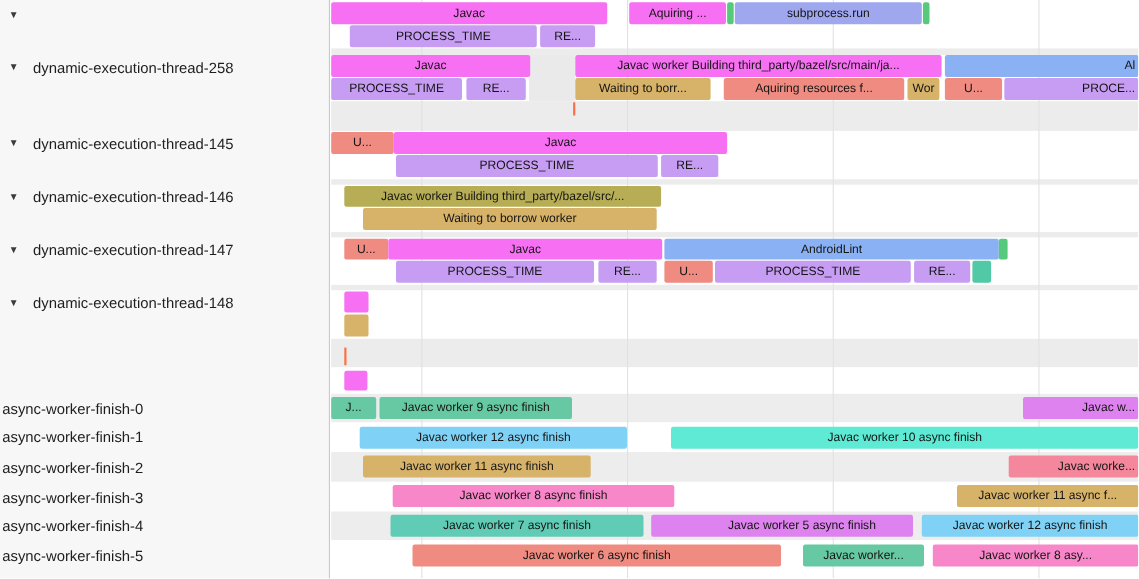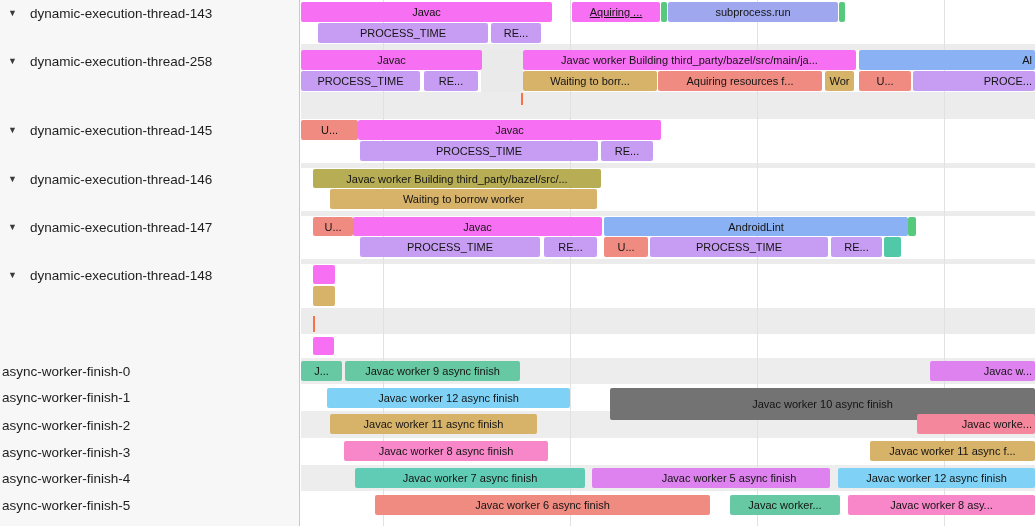--- a/index.html
+++ b/index.html
@@ -24,21 +24,20 @@
   .bar span { white-space:nowrap; overflow:hidden; padding:0 3px; }
   .tick { position:absolute; width:2px; }
 </style>
 </head>
 <body>
 
 <div class="app">
   <div class="sidebar" id="sidebar">
       <div class="track-label" style="top: 2px; left: 8px;">
         <span class="expander">▼</span>
-        <span>dynamic-execution-thread-143</span>
       </div>
       <div class="track-label" style="top: 50px; left: 8px;">
         <span class="expander">▼</span>
         <span>dynamic-execution-thread-258</span>
       </div>
       <div class="track-label" style="top: 119px; left: 8px;">
         <span class="expander">▼</span>
         <span>dynamic-execution-thread-145</span>
       </div>
       <div class="track-label" style="top: 168px; left: 8px;">
@@ -94,21 +93,21 @@
       <div class="band" style="top: 491px; height: 27px; background: rgb(255, 255, 255);"></div>
       <div class="band" style="top: 518px; height: 8px; background: rgb(255, 255, 255);"></div>
       <div class="patch" style="left: 180px; top: 50px; width: 42px; height: 42px; background: rgb(234, 234, 234);"></div>
       <div class="gridline" style="left: 82px;"></div>
       <div class="gridline" style="left: 269px;"></div>
       <div class="gridline" style="left: 456px;"></div>
       <div class="gridline" style="left: 643px;"></div>
       <div class="bar" style="left: 0px; top: 2px; width: 251px; height: 20px; background: rgb(247, 111, 242);">
         <span>Javac</span>
       </div>
-      <div class="bar" style="left: 271px; top: 2px; width: 88px; height: 20px; background: rgb(247, 111, 242); text-decoration: underline;">
+      <div class="bar" style="left: 271px; top: 2px; width: 88px; height: 20px; background: rgb(247, 111, 242);">
         <span>Aquiring ...</span>
       </div>
       <div class="bar" style="left: 360px; top: 2px; width: 6px; height: 20px; background: rgb(87, 201, 124);">
         <span></span>
       </div>
       <div class="bar" style="left: 367px; top: 2px; width: 170px; height: 20px; background: rgb(159, 168, 238);">
         <span>subprocess.run</span>
       </div>
       <div class="bar" style="left: 538px; top: 2px; width: 6px; height: 20px; background: rgb(87, 201, 124);">
         <span></span>
@@ -127,21 +126,21 @@
       </div>
       <div class="bar align-right" style="left: 558px; top: 50px; width: 176px; height: 20px; background: rgb(138, 177, 243);">
         <span>Al</span>
       </div>
       <div class="bar" style="left: 0px; top: 71px; width: 119px; height: 20px; background: rgb(199, 157, 243);">
         <span>PROCESS_TIME</span>
       </div>
       <div class="bar" style="left: 123px; top: 71px; width: 54px; height: 20px; background: rgb(199, 157, 243);">
         <span>RE...</span>
       </div>
-      <div class="bar" style="left: 222px; top: 71px; width: 134px; height: 20px; background: rgb(215, 178, 105);">
+      <div class="bar" style="left: 222px; top: 71px; width: 123px; height: 20px; background: rgb(215, 178, 105);">
         <span>Waiting to borr...</span>
       </div>
       <div class="bar" style="left: 357px; top: 71px; width: 164px; height: 20px; background: rgb(239, 139, 128);">
         <span>Aquiring resources f...</span>
       </div>
       <div class="bar" style="left: 524px; top: 71px; width: 29px; height: 20px; background: rgb(215, 178, 105);">
         <span>Wor</span>
       </div>
       <div class="bar" style="left: 558px; top: 71px; width: 52px; height: 20px; background: rgb(239, 139, 128);">
         <span>U...</span>
@@ -211,30 +210,30 @@
       </div>
       <div class="bar" style="left: 44px; top: 361px; width: 175px; height: 20px; background: rgb(103, 201, 163);">
         <span>Javac worker 9 async finish</span>
       </div>
       <div class="bar align-right" style="left: 629px; top: 361px; width: 105px; height: 20px; background: rgb(221, 130, 238);">
         <span>Javac w...</span>
       </div>
       <div class="bar" style="left: 26px; top: 388px; width: 243px; height: 20px; background: rgb(127, 210, 245);">
         <span>Javac worker 12 async finish</span>
       </div>
-      <div class="bar" style="left: 309px; top: 388px; width: 425px; height: 32px; background: #737373;">
+      <div class="bar" style="left: 309px; top: 388px; width: 425px; height: 20px; background: #5eead4;">
         <span>Javac worker 10 async finish</span>
       </div>
       <div class="bar" style="left: 29px; top: 414px; width: 207px; height: 20px; background: rgb(215, 178, 105);">
         <span>Javac worker 11 async finish</span>
       </div>
       <div class="bar align-right" style="left: 616px; top: 414px; width: 118px; height: 20px; background: rgb(244, 135, 155);">
         <span>Javac worke...</span>
       </div>
-      <div class="bar" style="left: 43px; top: 441px; width: 204px; height: 20px; background: rgb(247, 135, 200);">
+      <div class="bar" style="left: 56px; top: 441px; width: 256px; height: 20px; background: rgb(247, 135, 200);">
         <span>Javac worker 8 async finish</span>
       </div>
       <div class="bar" style="left: 569px; top: 441px; width: 165px; height: 20px; background: rgb(215, 178, 105);">
         <span>Javac worker 11 async f...</span>
       </div>
       <div class="bar" style="left: 54px; top: 468px; width: 230px; height: 20px; background: rgb(96, 204, 181);">
         <span>Javac worker 7 async finish</span>
       </div>
       <div class="bar" style="left: 291px; top: 468px; width: 238px; height: 20px; background: rgb(221, 130, 238); padding-left: 36px;">
         <span>Javac worker 5 async finish</span>

